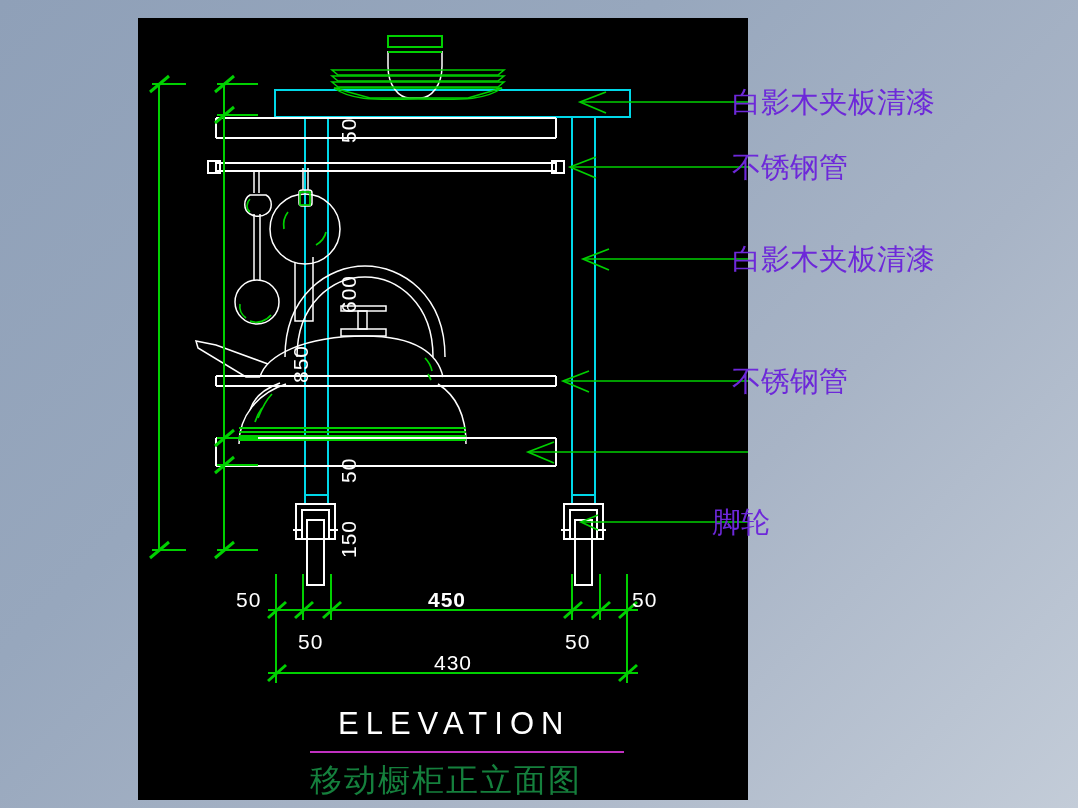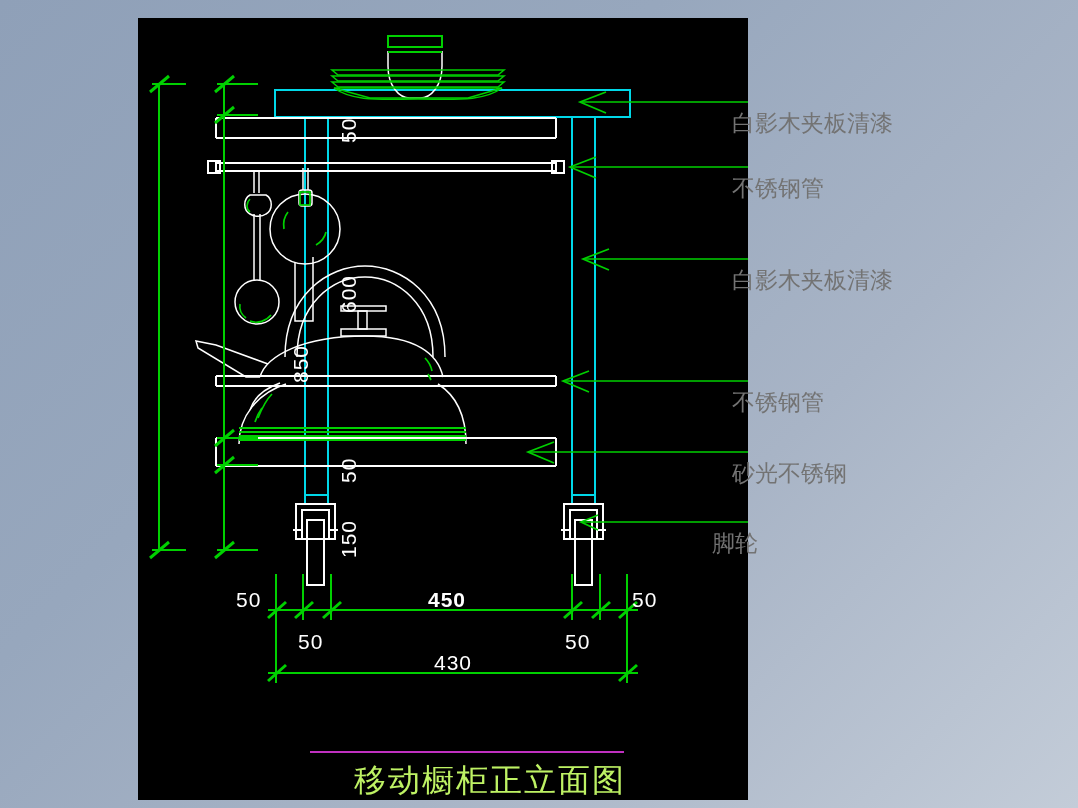--- a/index.html
+++ b/index.html
@@ -21,27 +21,26 @@
   #cad-canvas {
     position: absolute;
     left: 138px; top: 18px;
     width: 610px; height: 782px;
     background: #000000;
     overflow: hidden;
   }
   svg.layer { position: absolute; left: 0; top: 0; overflow: visible; }
   .label-text {
     position: absolute;
-    color: #737373;
+    color: #6d28d9;
     font-family: "DejaVu Sans", sans-serif;
-    font-size: 23px;
+    font-size: 29px;
     line-height: 1;
     white-space: nowrap;
     letter-spacing: 0px;
-    margin-top: 24px;
   }
   .dim-text {
     position: absolute;
     color: #ffffff;
     font-family: "Liberation Sans", sans-serif;
     font-size: 21px;
     line-height: 1;
     white-space: nowrap;
     letter-spacing: 1px;
   }
@@ -53,26 +52,25 @@
     position: absolute;
     color: #ffffff;
     font-family: "Liberation Sans", sans-serif;
     font-size: 31px;
     letter-spacing: 7px;
     white-space: nowrap;
     font-weight: 300;
   }
   .title-cn {
     position: absolute;
-    color: #bef264;
+    color: #15803d;
     font-family: "DejaVu Sans", sans-serif;
     font-size: 32px;
     letter-spacing: 2px;
     white-space: nowrap;
-    margin-left: 44px;
   }
 </style>
 </head>
 <body>
 
 <div id="viewport">
 
   <div id="cad-canvas">
 
     <svg class="layer" width="610" height="782" viewBox="0 0 610 782">
@@ -293,24 +291,24 @@
     <div class="dim-text vertical" style="left:200px; top:465px;">50</div>
     <div class="dim-text vertical" style="left:200px; top:540px;">150</div>
 
     <div class="dim-text" style="left:98px; top:571px;">50</div>
     <div class="dim-text" style="left:160px; top:613px;">50</div>
     <div class="dim-text" style="left:290px; top:571px;font-weight:bold;">450</div>
     <div class="dim-text" style="left:427px; top:613px;">50</div>
     <div class="dim-text" style="left:494px; top:571px;">50</div>
     <div class="dim-text" style="left:296px; top:634px;">430</div>
 
+    <div class="title-en" style="left:200px; top:688px;">ELEVATION</div>
     <div class="title-cn" style="left:172px; top:741px;">移动橱柜正立面图</div>
 
   </div>
 
   <div class="label-text" style="left:732px; top:88px;">白影木夹板清漆</div>
   <div class="label-text" style="left:732px; top:153px;">不锈钢管</div>
   <div class="label-text" style="left:732px; top:245px;">白影木夹板清漆</div>
   <div class="label-text" style="left:732px; top:367px;">不锈钢管</div>
-  <div class="label-text" style="left:732px; top:438px;">砂光不锈钢</div>
   <div class="label-text" style="left:712px; top:508px;">脚轮</div>
 
 </div>
 
 </body></html>

